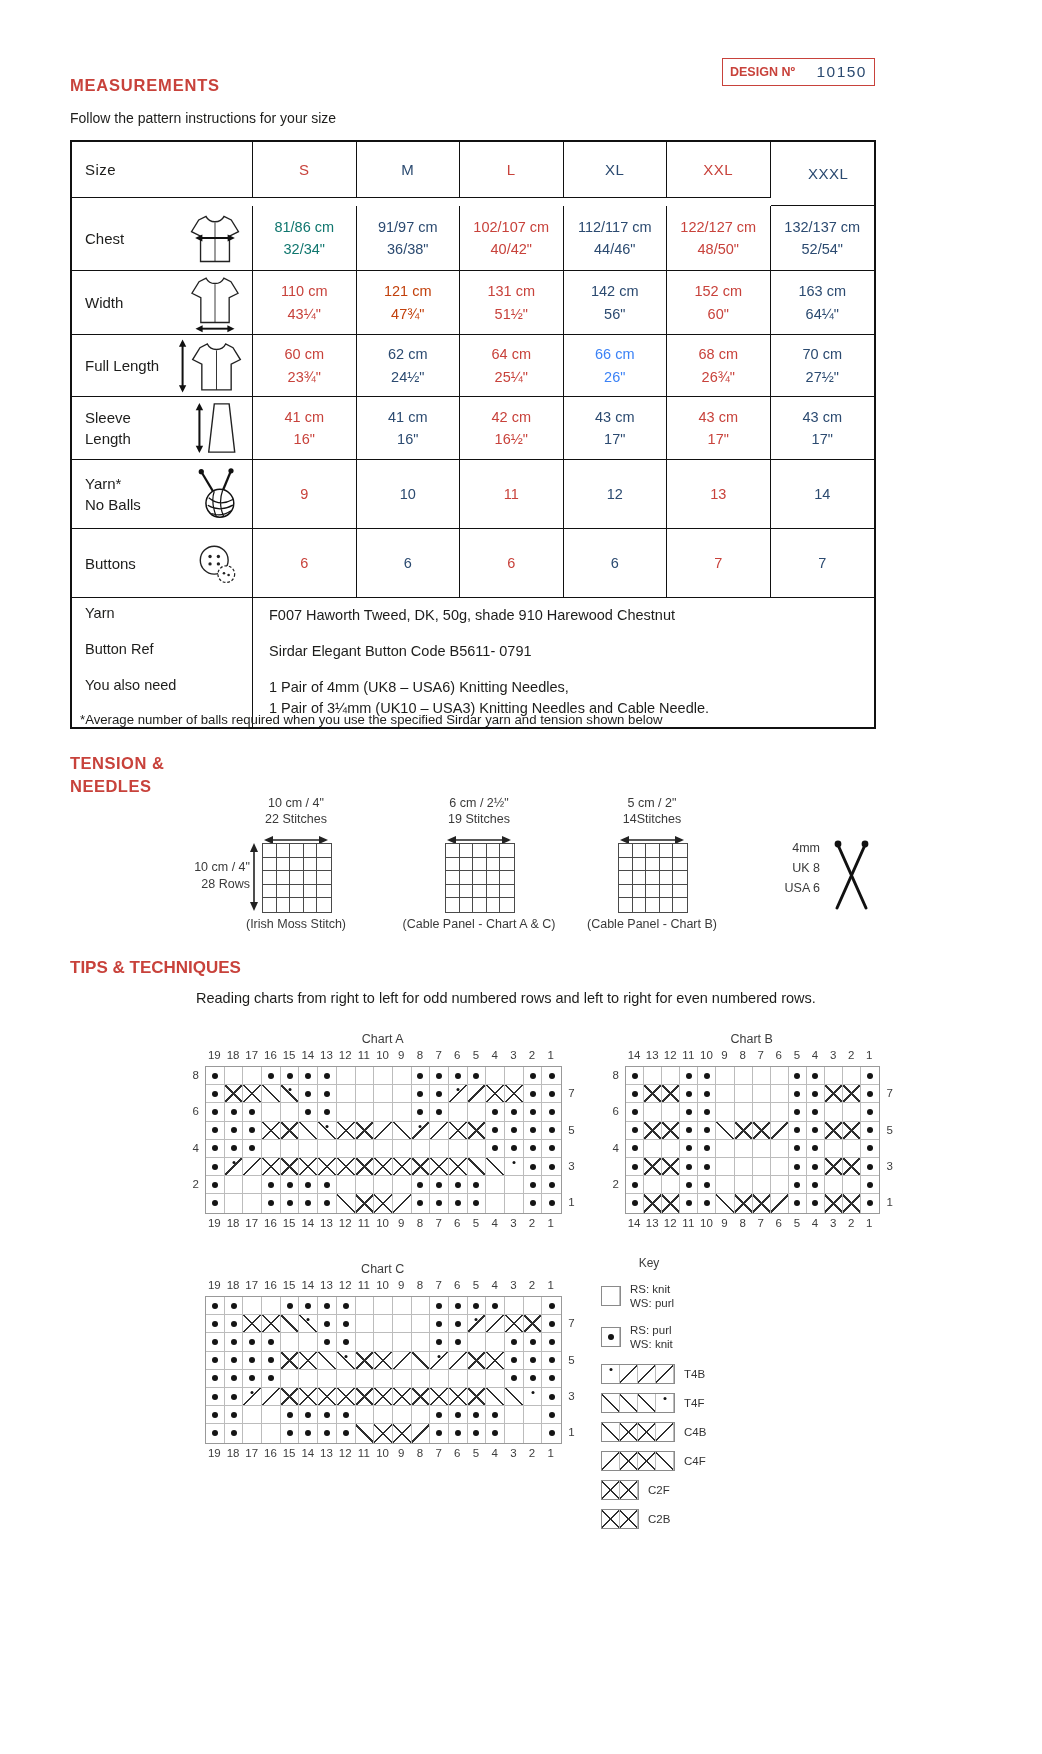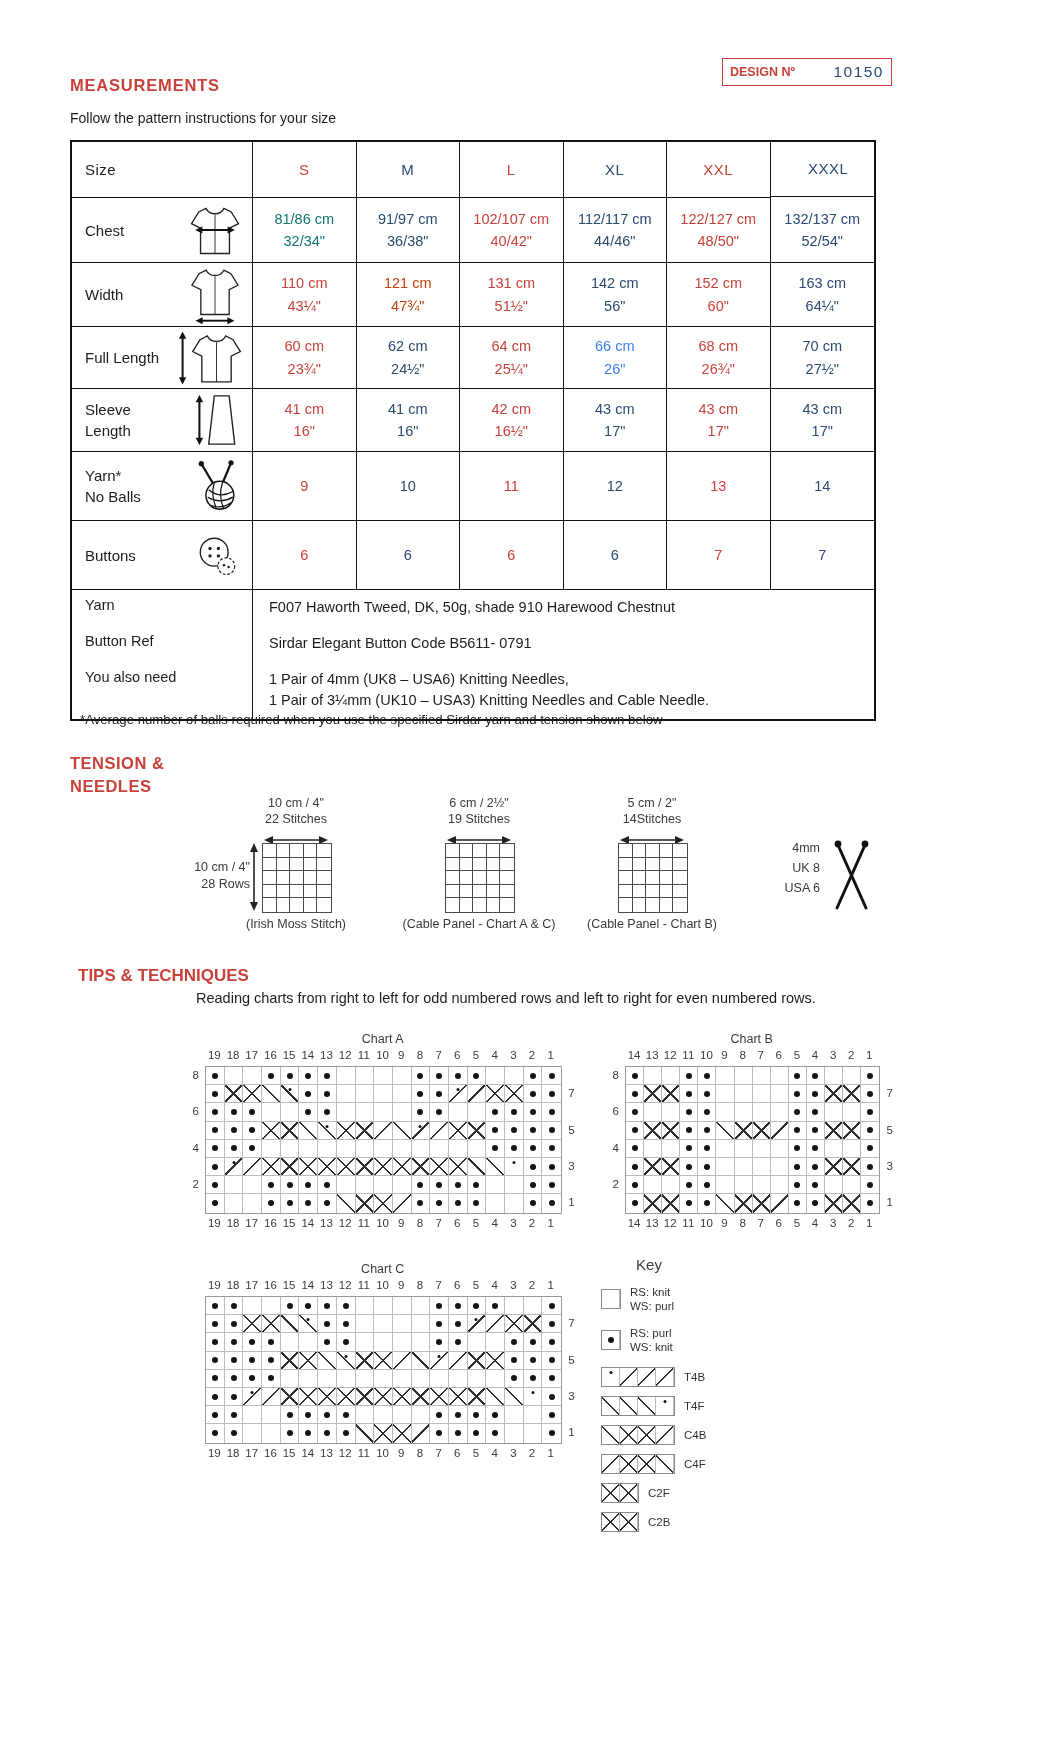--- a/index.html
+++ b/index.html
@@ -1,20 +1,20 @@
 <!DOCTYPE html>
 <html><head>
 <meta charset="utf-8">
 <style>
   html,body{margin:0;padding:0;background:#ffffff;}
   body{font-family:"Liberation Sans",sans-serif;color:#1d1d1b;}
   .page{position:relative;width:1042px;height:1754px;background:#ffffff;overflow:hidden;}
 
   
-  .design-box{position:absolute;left:722px;top:58px;width:170px;height:28px;border:1.5px solid #c8423b;box-sizing:border-box;display:flex;align-items:center;padding:0 7px;}
+  .design-box{position:absolute;left:722px;top:58px;width:153px;height:28px;border:1.5px solid #c8423b;box-sizing:border-box;display:flex;align-items:center;padding:0 7px;}
   .design-label{color:#c8423b;font-weight:bold;font-size:12.5px;}
   .design-number{color:#2b4a70;font-size:15.5px;margin-left:auto;letter-spacing:1.5px;}
 
   .m-title{position:absolute;left:70px;top:76px;margin:0;font-size:16.5px;letter-spacing:.8px;color:#c8423b;font-weight:bold;}
   .m-sub{position:absolute;left:70px;top:110px;font-size:14px;}
 
   
   .m-table{position:absolute;left:70px;top:140px;width:806px;border:2px solid #111;box-sizing:border-box;display:grid;grid-template-columns:181px repeat(6,1fr);background:#fff;}
   .mc{border-right:1.2px solid #111;border-bottom:1.2px solid #111;box-sizing:border-box;display:flex;align-items:center;justify-content:center;text-align:center;font-size:14.5px;line-height:1.55;white-space:pre-line;}
   .mc.lastc{border-right:none;}
@@ -39,21 +39,21 @@
   .sw-grid .sq:nth-child(5n){border-right:none;}
   .sw-grid .sq:nth-child(n+21){border-bottom:none;}
   .sw-cap{position:absolute;top:122px;width:230px;text-align:center;font-size:12.5px;color:#3a3a3a;}
   .sw-left{position:absolute;width:88px;text-align:right;font-size:12.5px;line-height:17px;color:#3a3a3a;white-space:pre-line;}
   .sw-arrow-v{position:absolute;}
   .needles{position:absolute;left:770px;top:838px;}
   .ndl-lab{width:50px;text-align:right;font-size:12.5px;color:#3a3a3a;line-height:20px;}
   .ndl-svg{position:absolute;left:58px;top:0;}
 
   
-  .tips-title{position:absolute;left:70px;top:958px;margin:8px;font-size:17px;color:#c8423b;font-weight:bold;}
+  .tips-title{position:absolute;left:70px;top:958px;margin:0;font-size:17px;color:#c8423b;font-weight:bold;}
   .tips-text{position:absolute;left:188px;top:990px;font-size:14.5px;margin-left:8px;}
 
   
   .chart{position:absolute;}
   .c-title{position:absolute;top:-34px;text-align:center;font-size:12.5px;color:#3c3c3c;}
   .c-top,.c-bottom{position:absolute;left:0;display:flex;font-size:11.5px;color:#3c3c3c;}
   .c-top{top:-17px;}
   .c-top span,.c-bottom span{width:var(--cw);text-align:center;}
   .c-grid{position:absolute;left:0;top:0;border:1px solid #999;}
   .c-row{display:flex;}
@@ -63,21 +63,21 @@
   .dot{position:absolute;width:6px;height:6px;border-radius:50%;background:#141414;left:50%;top:50%;transform:translate(-50%,-50%);}
   .sdot{position:absolute;width:3px;height:3px;border-radius:50%;background:#141414;left:50%;top:3px;transform:translateX(-50%);}
   .dg-f{background-image:linear-gradient(135deg,transparent calc(50% - .8px),#2e2e2e calc(50% - .8px),#2e2e2e calc(50% + .8px),transparent calc(50% + .8px));}
   .dg-b{background-image:linear-gradient(45deg,transparent calc(50% - .8px),#2e2e2e calc(50% - .8px),#2e2e2e calc(50% + .8px),transparent calc(50% + .8px));}
   .dg-x{background-image:linear-gradient(135deg,transparent calc(50% - .8px),#2e2e2e calc(50% - .8px),#2e2e2e calc(50% + .8px),transparent calc(50% + .8px)),linear-gradient(45deg,transparent calc(50% - .8px),#2e2e2e calc(50% - .8px),#2e2e2e calc(50% + .8px),transparent calc(50% + .8px));}
   .c-lnum,.c-rnum{position:absolute;font-size:11.5px;color:#3c3c3c;width:20px;display:flex;align-items:center;}
   .c-lnum{left:-26px;justify-content:flex-end;}
 
   
   .key{position:absolute;left:601px;top:1256px;--cw:18px;--ch:18px;}
-  .key-title{width:96px;text-align:center;font-size:15px;color:#3c3c3c;margin-bottom:12px;}
+  .key-title{width:96px;text-align:center;font-size:12px;color:#3c3c3c;margin-bottom:12px;}
   .key-item{display:flex;align-items:center;margin-bottom:9px;}
   .key-item.tall{margin-bottom:13px;}
   .key-sym{display:flex;border:1px solid #8a8a8a;}
   .key-sym .cell{border-bottom:none;}
   .key-lab{margin-left:9px;font-size:11.5px;color:#333;line-height:14px;white-space:pre-line;}
 </style>
 </head>
 <body>
 
 <div class="page">
@@ -90,21 +90,21 @@
   <h1 class="m-title">MEASUREMENTS</h1>
   <div class="m-sub">Follow the pattern instructions for your size</div>
 
   <div id="meas-table" class="m-table">
       <div class="mc lab szhead" style="height: 56px;"><span class="lab-text">Size</span></div>
       <div class="mc szhead" style="height: 56px; color: rgb(200, 66, 59);">S</div>
       <div class="mc szhead" style="height: 56px; color: rgb(43, 74, 112);">M</div>
       <div class="mc szhead" style="height: 56px; color: rgb(200, 66, 59);">L</div>
       <div class="mc szhead" style="height: 56px; color: rgb(43, 74, 112);">XL</div>
       <div class="mc szhead" style="height: 56px; color: rgb(200, 66, 59);">XXL</div>
-      <div class="mc szhead lastc" style="height: 55px; color: rgb(43, 74, 112); padding-left: 12px;">XXXL</div>
+      <div class="mc szhead lastc" style="height: 64px; color: rgb(43, 74, 112); padding-left: 12px;">XXXL</div>
       <div class="mc lab" style="height: 65px;"><span class="lab-text">Chest</span><span class="lab-icon"><svg width="58" height="56" viewBox="0 0 64 62">
             <path d="M22 7 C26 15 38 15 42 7 L50 11 58 24 48 29 48 57 16 57 16 29 6 24 14 11 Z" fill="none" stroke="#222" stroke-width="1.5"></path>
             <line x1="32" y1="14" x2="32" y2="57" stroke="#222" stroke-width="1"></line>
             <line x1="14" y1="31" x2="50" y2="31" stroke="#111" stroke-width="2.2"></line>
             <polygon points="10,31 18,27 18,35" fill="#111"></polygon>
             <polygon points="54,31 46,27 46,35" fill="#111"></polygon>
           </svg></span></div>
       <div class="mc" style="height: 65px; color: #0f766e;">81/86 cm
 32/34"</div>
       <div class="mc" style="height: 65px; color: rgb(43, 74, 112);">91/97 cm

